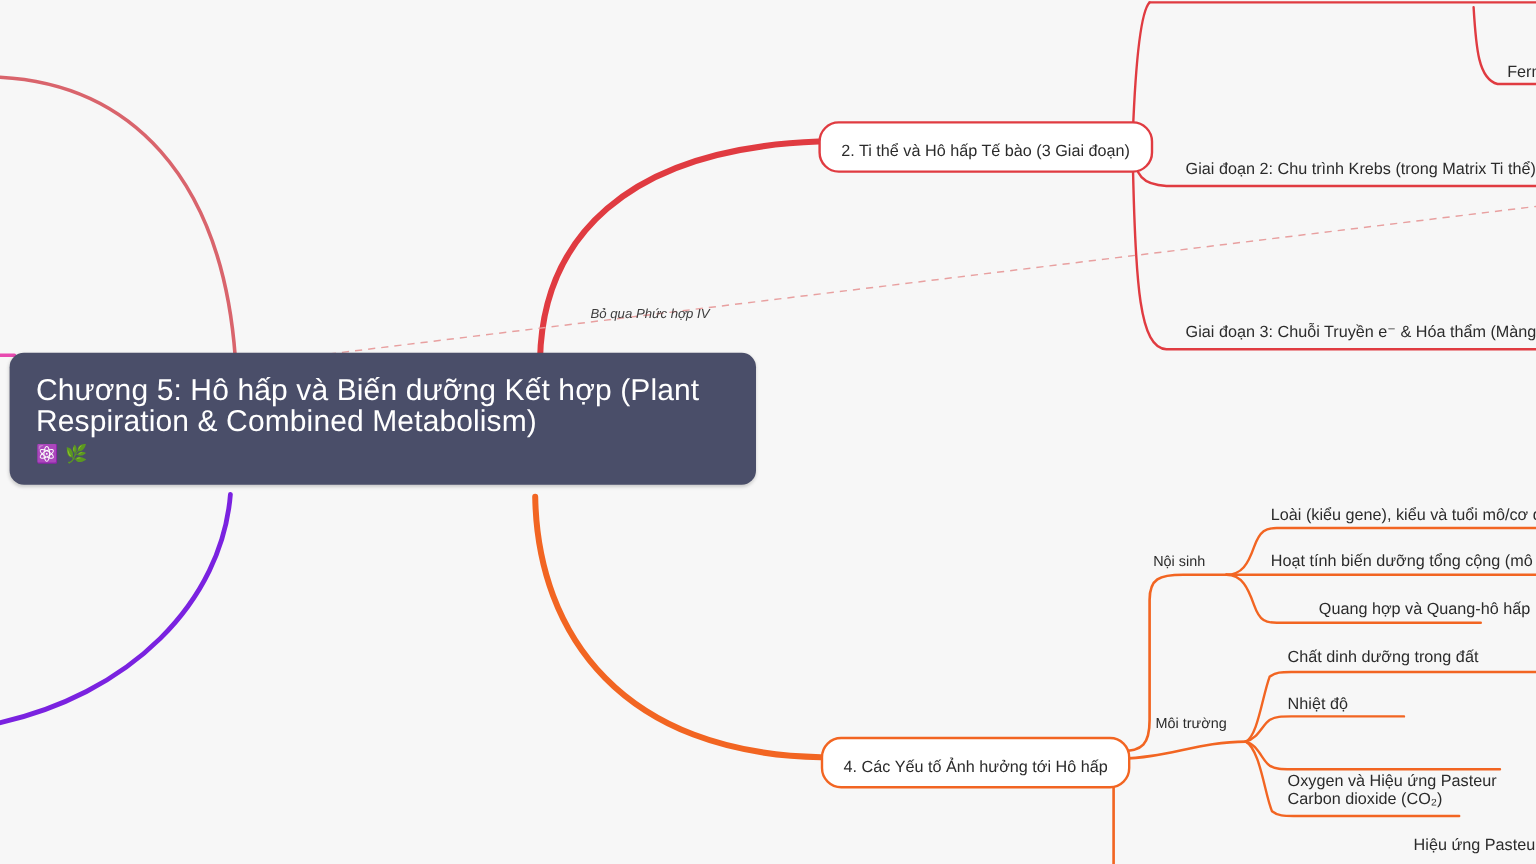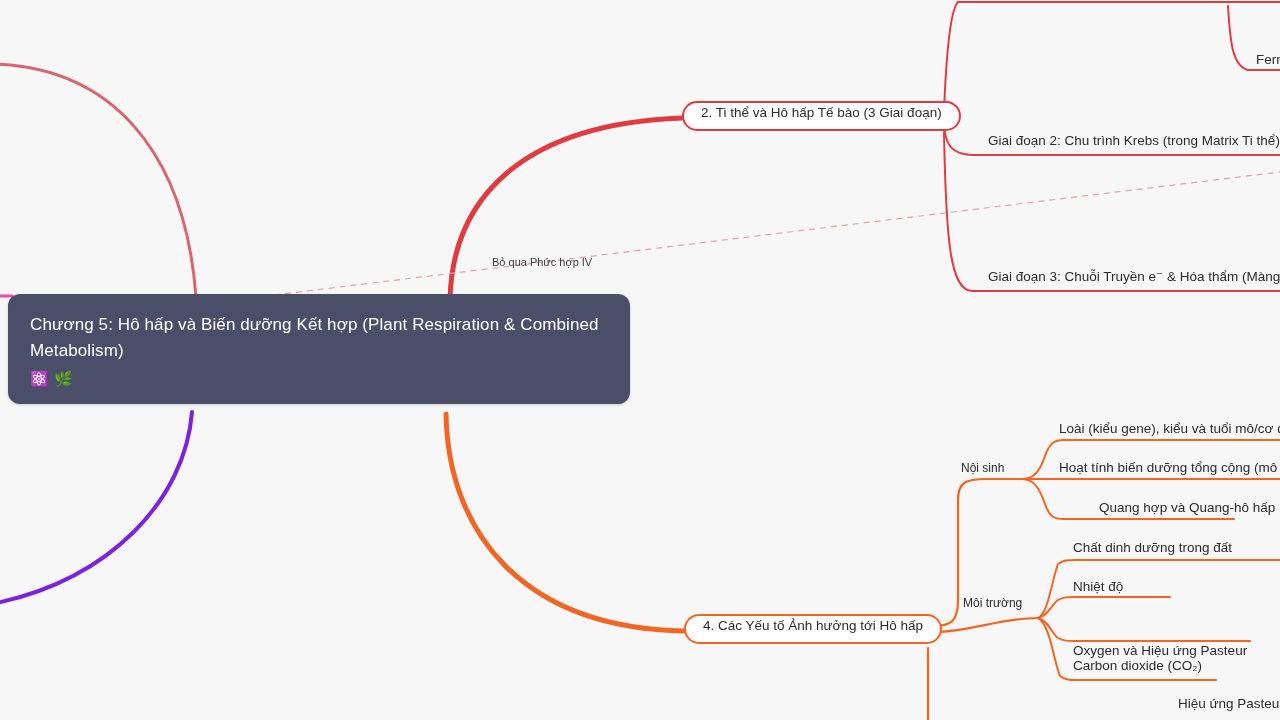--- a/index.html
+++ b/index.html
@@ -36,21 +36,21 @@
     top: 294px;
     width: 622px;
     box-sizing: border-box;
     background: #4a4e69;
     border-radius: 12px;
     padding: 18px 22px 14px 22px;
     color: #ffffff;
     box-shadow: 0 1px 3px rgba(0,0,0,0.18);
   }
   .root-title {
-    font-size: 17px;
+    font-size: 25px;
     line-height: 26px;
     font-weight: 400;
     letter-spacing: 0.1px;
     color: #ffffff;
     white-space: pre-wrap;
   }
   .root-emoji {
     margin-top: 6px;
     font-size: 15px;
     line-height: 18px;
@@ -73,21 +73,21 @@
     border-radius: 2px;
     white-space: nowrap;
   }
 
   
   .pill {
     position: absolute;
     background: #ffffff;
     border: 2px solid;
     border-radius: 17px;
-    padding: 1px 17px 8px 17px;
+    padding: 14px 17px 8px 17px;
     font-size: 13.5px;
     line-height: 17px;
     color: #2b2b2b;
     white-space: nowrap;
     box-sizing: border-box;
   }
   .pill.red { border-color: #e03b41; }
   .pill.orange { border-color: #f26522; }
 
   
@@ -164,21 +164,21 @@
   </div>
 
   <div class="pill red" style="left:682px; top:101px;">2. Ti thể và Hô hấp Tế bào (3 Giai đoạn)</div>
 
   <div class="leaf" style="left:988px; top:132px;">Giai đoạn 2: Chu trình Krebs (trong Matrix Ti thể)</div>
 
   <div class="leaf" style="left:988px; top:268px;">Giai đoạn 3: Chuỗi Truyền e⁻ &amp; Hóa thẩm (Màng T</div>
 
   <div class="leaf" style="left:1256px; top:51px;">Ferm</div>
 
-  <div class="relation-label" style="left:492px; top:255px;">Bỏ qua Phức hợp IV</div>
+  <div class="relation-label" style="left:492px; top:255px;font-style:italic;">Bỏ qua Phức hợp IV</div>
 
   <div class="pill orange" style="left:684px; top:614px;">4. Các Yếu tố Ảnh hưởng tới Hô hấp</div>
 
   <div class="midlabel" style="left:961px; top:460px;">Nội sinh</div>
 
   <div class="leaf" style="left:1059px; top:420px;">Loài (kiểu gene), kiểu và tuổi mô/cơ q</div>
   <div class="leaf" style="left:1059px; top:459px;">Hoạt tính biến dưỡng tổng cộng (mô</div>
   <div class="leaf" style="left:1059px; top:499px;margin-left:40px;">Quang hợp và Quang-hô hấp</div>
 
   <div class="midlabel" style="left:963px; top:595px;">Môi trường</div>

